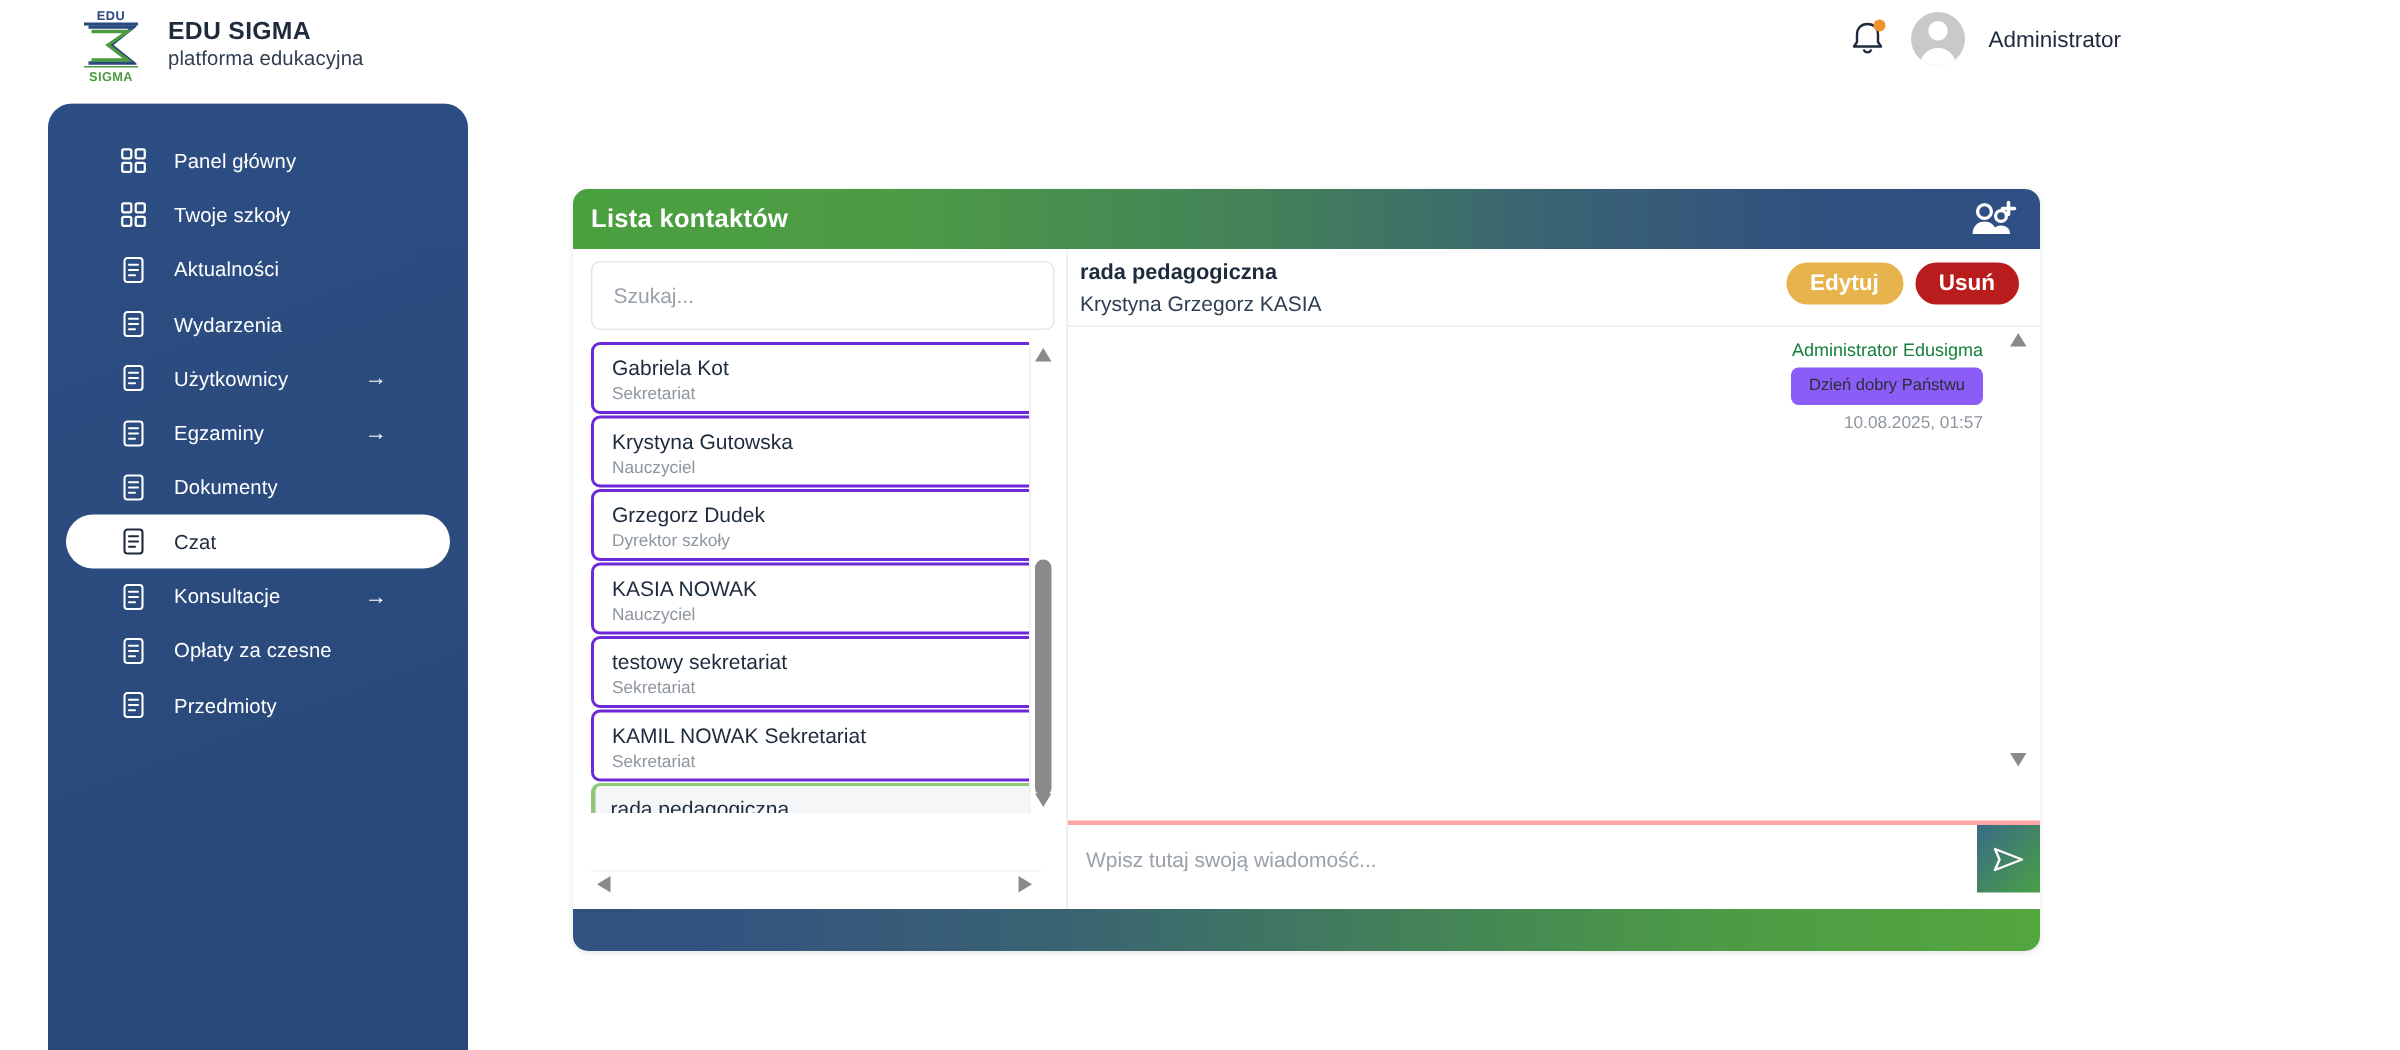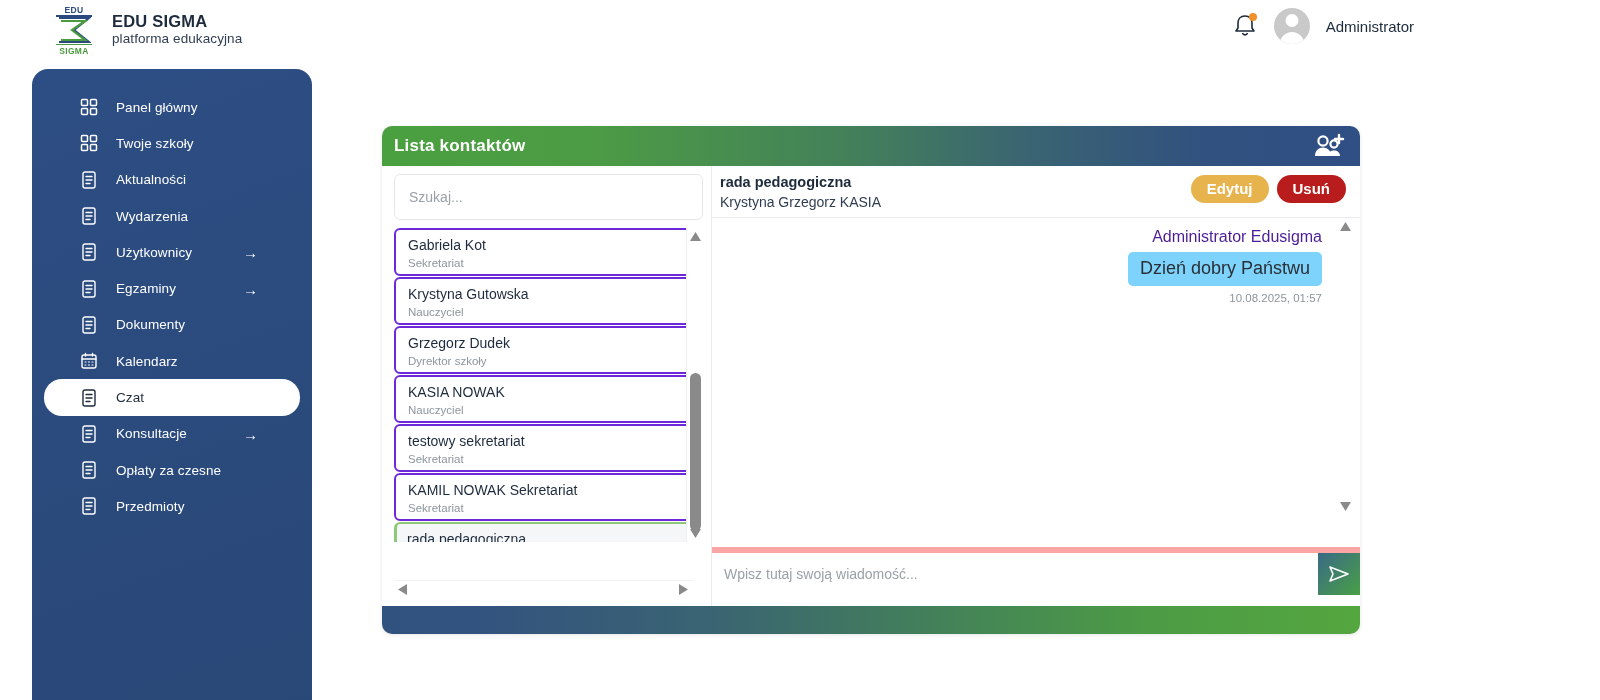--- a/index.html
+++ b/index.html
@@ -199,40 +199,40 @@
   .btn-edit { background: #e6b council; }
   .btn-edit { background: #e5b council; }
   .btn-edit { background: #e6b34c; }
   .btn-del { background: #b91c1c; }
 
   .messages {
     position: absolute; left: 0; top: 52px; right: 0; height: 297px;
     overflow: hidden; padding: 6px 38px 0 12px;
   }
   .msg-out { text-align: right; }
-  .msg-sender { font-size: 16px; color: #4c1d95; line-height: 1.6; }
+  .msg-sender { font-size: 12px; color: #15803d; line-height: 1.6; }
   .msg-bubble {
-    display: inline-block; background: #7dd3fc; color: #2a2f36;
-    font-size: 18px; padding: 6px 12px 7px; border-radius: 5px;
+    display: inline-block; background: #8b5cf6; color: #2a2f36;
+    font-size: 11px; padding: 6px 12px 7px; border-radius: 5px;
     margin-top: 2px;
   }
   .msg-time { font-size: 11.5px; color: #8d959e; margin-top: 4px; line-height: 1.4; }
 
   .msg-vscroll {
     position: absolute; right: 6px; top: 52px; width: 17px; height: 297px;
   }
   .msg-vscroll .arw {
     position: absolute; left: 2px; width: 13px; height: 13px; cursor: pointer;
   }
   .msg-vscroll .arw.up { top: 2px; }
   .msg-vscroll .arw.down { bottom: 2px; }
 
   .composer {
     position: absolute; left: 0; bottom: 11px; right: 0; height: 48px;
-    display: flex; border-top: 6px solid #fca5a5;
+    display: flex; border-top: 3px solid #fca5a5;
   }
   .composer-input {
     flex: 1; border: none; outline: none; padding-left: 12px;
     font-size: 14px; color: #2f3e52; background: #ffffff;
     font-family: "Liberation Sans", sans-serif;
   }
   .composer-input::placeholder { color: #9aa1a9; }
   .send-btn {
     width: 42px; background: linear-gradient(135deg, #3a6a86 0%, #49a046 100%);
     border: none; display: flex; align-items: center; justify-content: center;
@@ -331,28 +331,20 @@
       <div class="nav-spacer" style="height: 0px;"></div>
       <div class="nav-item" style="margin-bottom: 0px; height: 36.3px;">
         <svg viewBox="0 0 18 18" class="nav-ico">
           <rect x="3" y="1" width="12" height="16" rx="2" fill="none" stroke="#fff" stroke-width="1.4"></rect>
           <path d="M6 5.5 H12 M6 9 H12 M6 12.5 H10" stroke="#fff" stroke-width="1.4" stroke-linecap="round"></path>
         </svg>
         <span class="nav-label">Dokumenty</span>
       </div>
       <div class="nav-spacer" style="height: 0px;"></div>
       <div class="nav-spacer" style="height: 0px;"></div>
-      <div class="nav-item" style="margin-bottom: 0px; height: 36.3px;">
-        <svg viewBox="0 0 18 18" class="nav-ico">
-          <rect x="2" y="3" width="14" height="13" rx="2" fill="none" stroke="#fff" stroke-width="1.4"></rect>
-          <path d="M2 7 H16 M5.5 1.5 V4 M12.5 1.5 V4" stroke="#fff" stroke-width="1.4" stroke-linecap="round"></path>
-          <path d="M5 10 H6 M8.5 10 H9.5 M12 10 H13 M5 13 H6 M8.5 13 H9.5 M12 13 H13" stroke="#fff" stroke-width="1.2" stroke-linecap="round"></path>
-        </svg>
-        <span class="nav-label">Kalendarz</span>
-      </div>
       <div class="nav-spacer" style="height: 0px;"></div>
       <div class="nav-item active" style="margin-bottom: 0px; height: 36.3px;">
         <svg viewBox="0 0 18 18" class="nav-ico">
           <rect x="3" y="1" width="12" height="16" rx="2" fill="none" stroke="#1d2b3d" stroke-width="1.4"></rect>
           <path d="M6 5.5 H12 M6 9 H12 M6 12.5 H10" stroke="#1d2b3d" stroke-width="1.4" stroke-linecap="round"></path>
         </svg>
         <span class="nav-label">Czat</span>
       </div>
       <div class="nav-spacer" style="height: 0px;"></div>
       <div class="nav-item" style="margin-bottom: 0px; height: 36.3px; align-items: center;">

